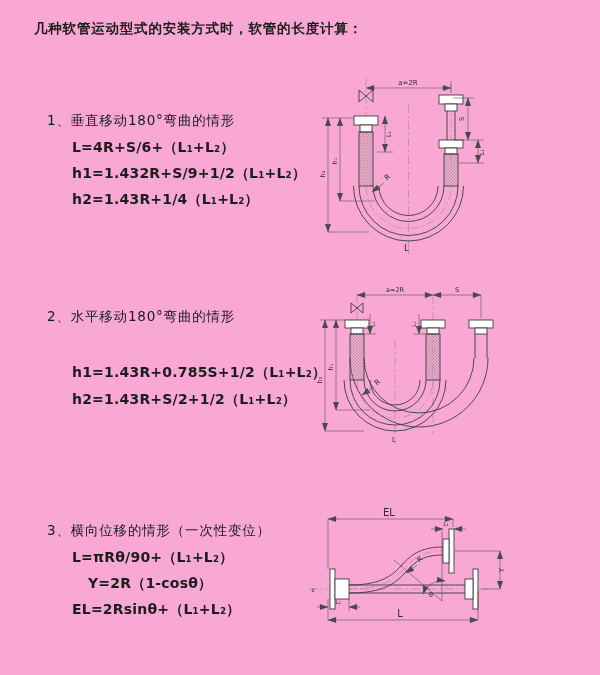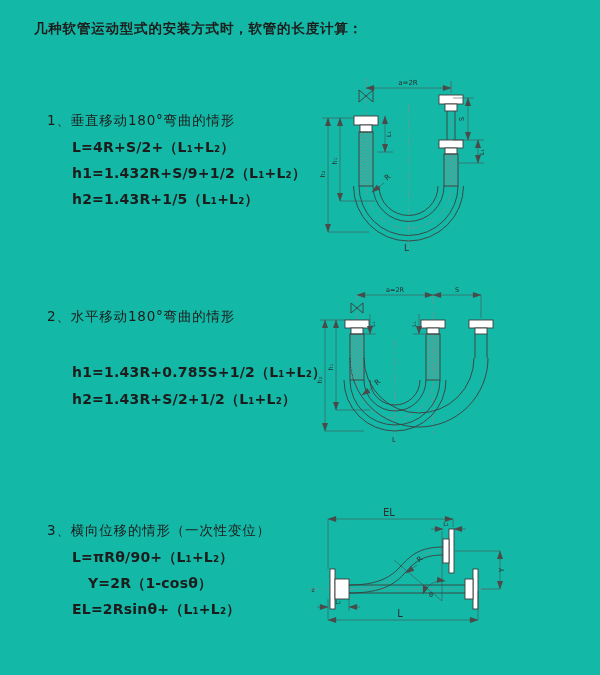--- a/index.html
+++ b/index.html
@@ -1,39 +1,39 @@
 <!DOCTYPE html>
 <html><head>
 <meta charset="utf-8">
 <style>
   html,body{margin:0;padding:0;background:#fff;}
-  .page{position:relative;width:600px;height:675px;background:#14b8a6;overflow:hidden;
+  .page{position:relative;width:600px;height:675px;background:#f9a8d4;overflow:hidden;
         font-family:"DejaVu Sans","Liberation Sans",sans-serif;color:#1c1c1c;}
   .title{position:absolute;left:34px;top:20px;font-size:13.5px;font-weight:700;letter-spacing:.8px;white-space:nowrap;}
   .sec-heading{position:absolute;font-size:13.5px;font-weight:400;letter-spacing:.8px;white-space:nowrap;}
   .formula{position:absolute;font-size:14px;font-weight:700;letter-spacing:.2px;white-space:nowrap;}
   svg.diagram{position:absolute;}
   svg text{font-family:"DejaVu Sans",sans-serif;fill:#2e2e2e;}
   .ln{stroke:#3d3d3d;stroke-width:.9;fill:none;}
   .thin{stroke:#4a4a4a;stroke-width:.55;fill:none;}
   .dim{stroke:#4a4a4a;stroke-width:.55;fill:none;}
   .cl{stroke:#8c8c8c;stroke-width:.55;fill:none;stroke-dasharray:9 3 2 3;}
   .fl{fill:#ffffff;stroke:#3d3d3d;stroke-width:.9;}
 </style>
 </head>
 <body>
 
 <div class="page">
 
   <div class="title">几种软管运动型式的安装方式时，软管的长度计算：</div>
 
   <div class="sec-heading" style="left:47px;top:112px">1、垂直移动180°弯曲的情形</div>
-  <div class="formula" style="left:72px;top:139px">L=4R+S/2+（L₁+L₂）</div>
+  <div class="formula" style="left:72px;top:139px">L=4R+S/6+（L₁+L₂）</div>
   <div class="formula" style="left:72px;top:165px">h1=1.432R+S/9+1/2（L₁+L₂）</div>
-  <div class="formula" style="left:72px;top:191px">h2=1.43R+1/5（L₁+L₂）</div>
+  <div class="formula" style="left:72px;top:191px">h2=1.43R+1/4（L₁+L₂）</div>
 
   <div class="sec-heading" style="left:47px;top:308px">2、水平移动180°弯曲的情形</div>
   <div class="formula" style="left:72px;top:364px">h1=1.43R+0.785S+1/2（L₁+L₂）</div>
   <div class="formula" style="left:72px;top:391px">h2=1.43R+S/2+1/2（L₁+L₂）</div>
 
   <div class="sec-heading" style="left:47px;top:522px">3、横向位移的情形（一次性变位）</div>
   <div class="formula" style="left:72px;top:549px">L=πRθ/90+（L₁+L₂）</div>
   <div class="formula" style="left:88px;top:575px">Y=2R（1-cosθ）</div>
   <div class="formula" style="left:72px;top:601px">EL=2Rsinθ+（L₁+L₂）</div>
 

